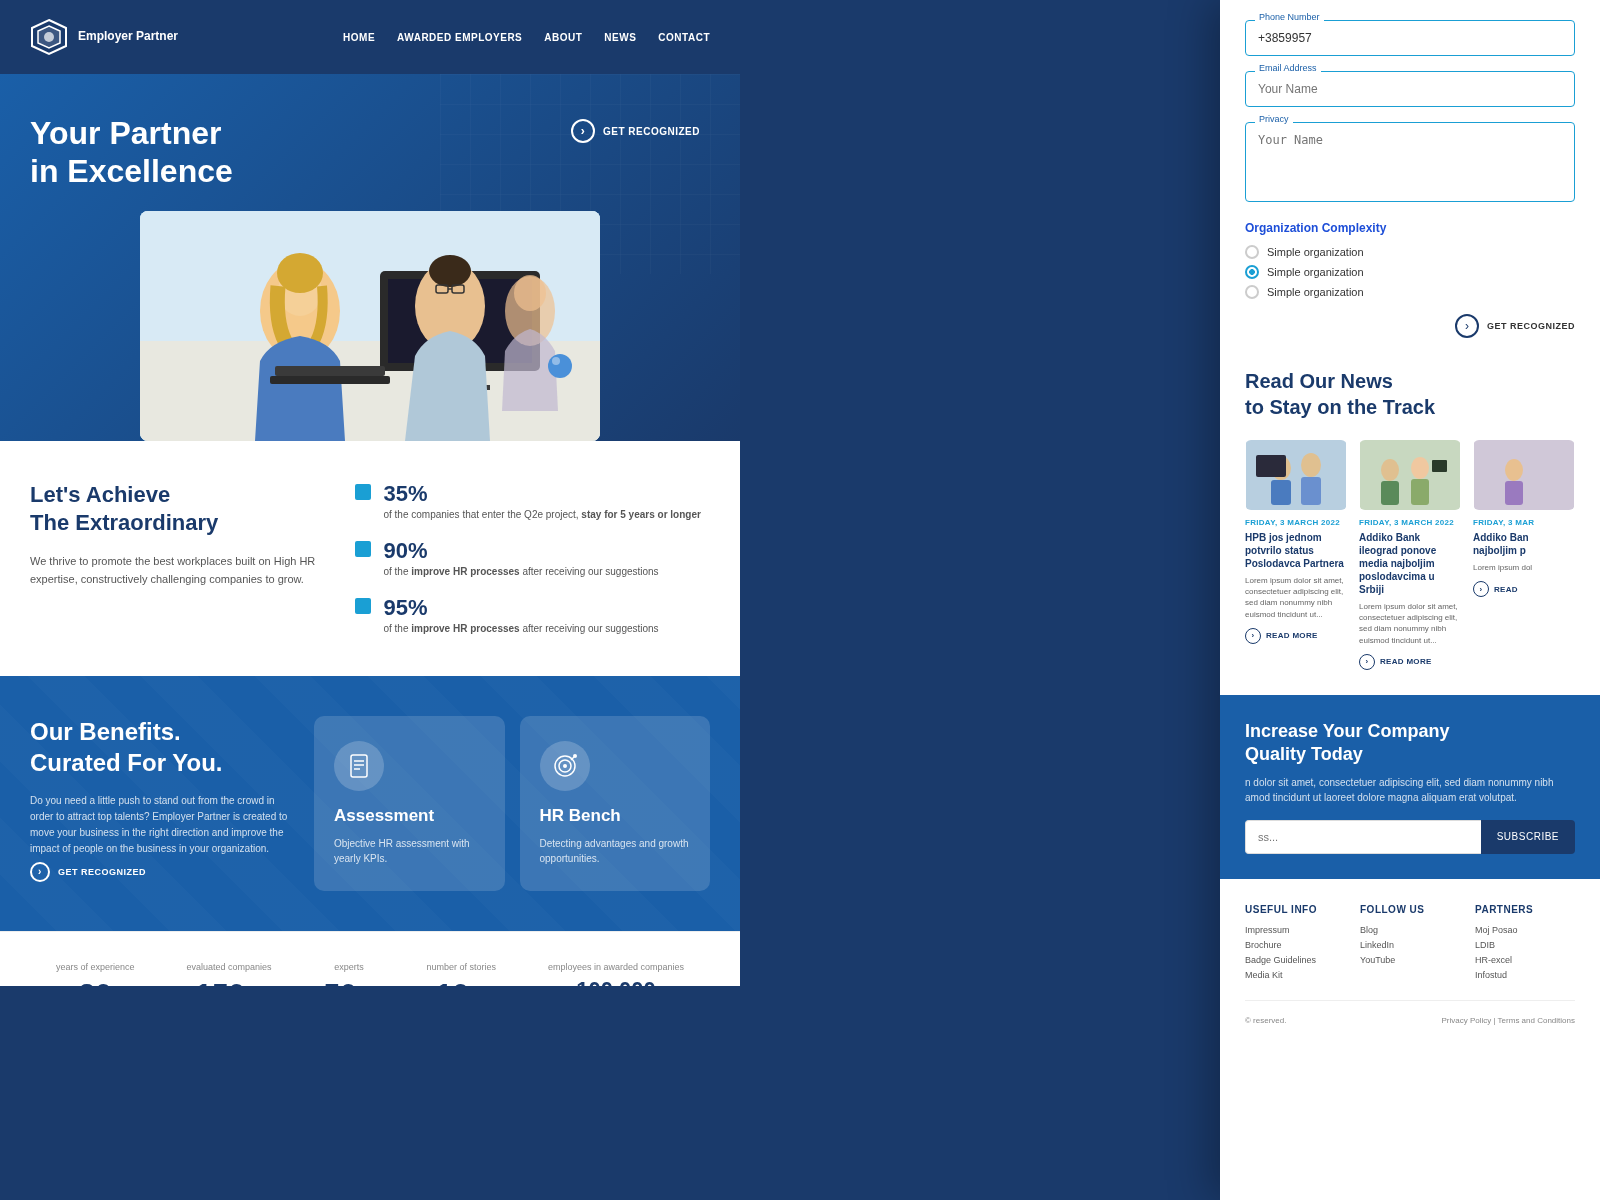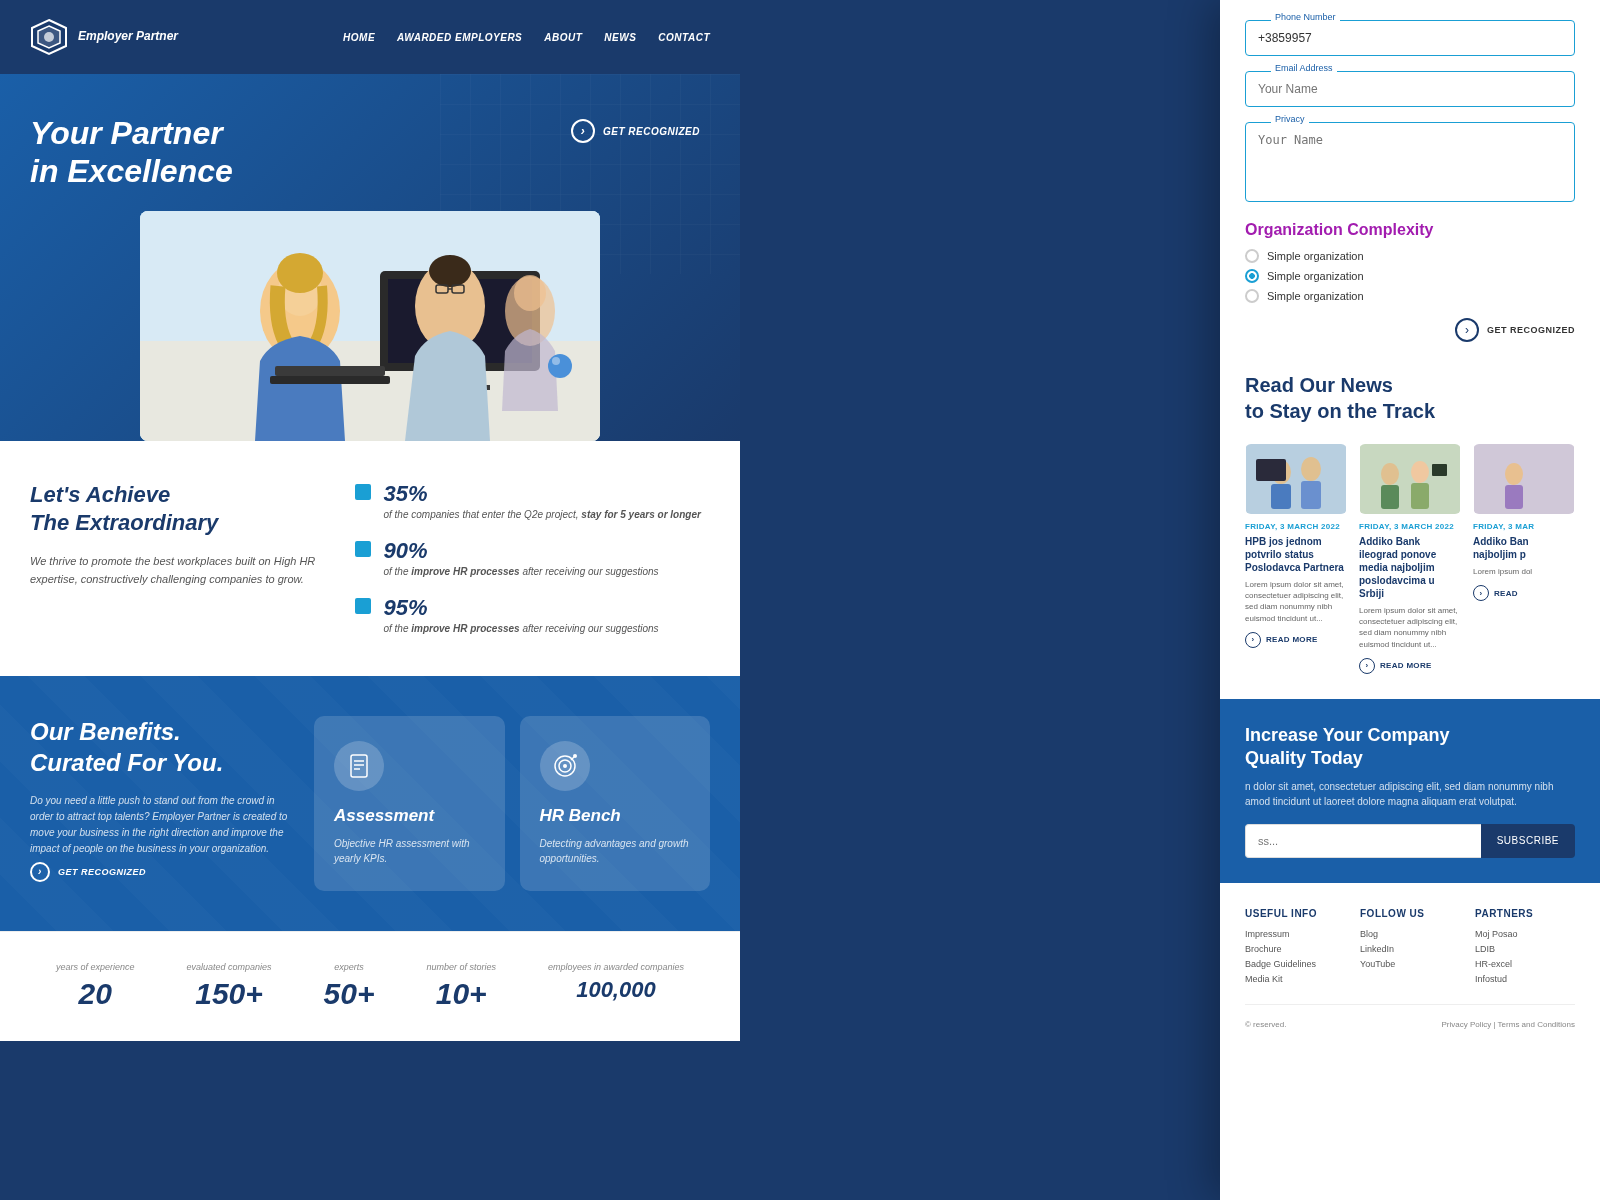--- a/index.html
+++ b/index.html
@@ -11,24 +11,23 @@
       position: relative;
       overflow: hidden;
     }
 
     
     .left-panel {
       position: absolute;
       left: 0;
       top: 0;
       width: 740px;
-      height: 1200px;
+      height: 986px;
       background: #1a3a6b;
       overflow: hidden;
-      font-style: italic;
     }
 
     
     .header {
       display: flex;
       align-items: center;
       justify-content: space-between;
       padding: 18px 30px;
       background: #1a3a6b;
     }
@@ -300,21 +299,21 @@
     .form-section {
       margin-bottom: 30px;
     }
     .form-group {
       margin-bottom: 15px;
       position: relative;
     }
     .form-label {
       position: absolute;
       top: -8px;
-      left: 26px;
+      left: 10px;
       background: white;
       font-size: 9px;
       color: #1a5fa8;
       padding: 0 4px;
       z-index: 1;
     }
     .form-input {
       width: 100%;
       border: 1.5px solid #1a9fd4;
       border-radius: 4px;
@@ -332,22 +331,22 @@
       color: #333;
       height: 80px;
       resize: none;
       outline: none;
     }
 
     .org-complexity {
       margin-bottom: 15px;
     }
     .org-title {
-      font-size: 16px;
-      color: #a21caf;
+      font-size: 12px;
+      color: #1d4ed8;
       font-weight: 600;
       margin-bottom: 10px;
     }
     .radio-option {
       display: flex;
       align-items: center;
       gap: 8px;
       margin-bottom: 6px;
       font-size: 11px;
       color: #333;

